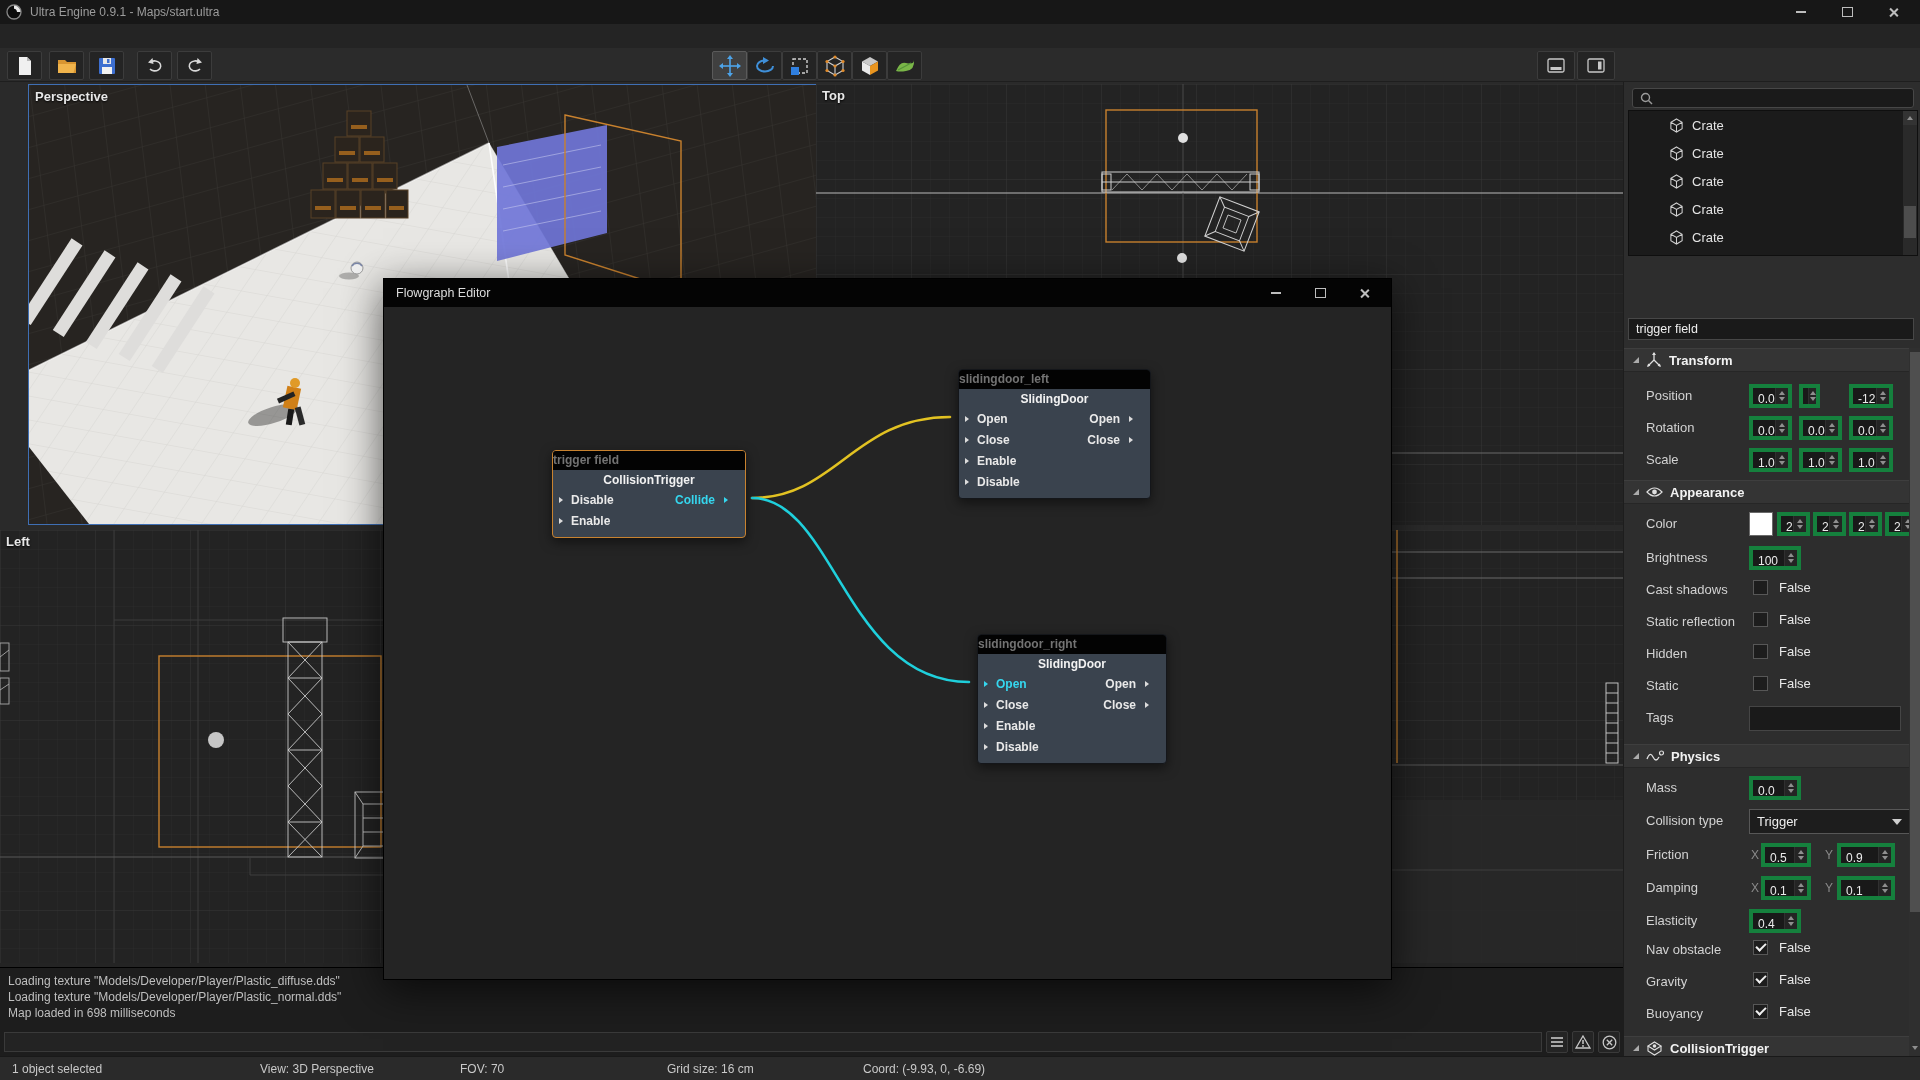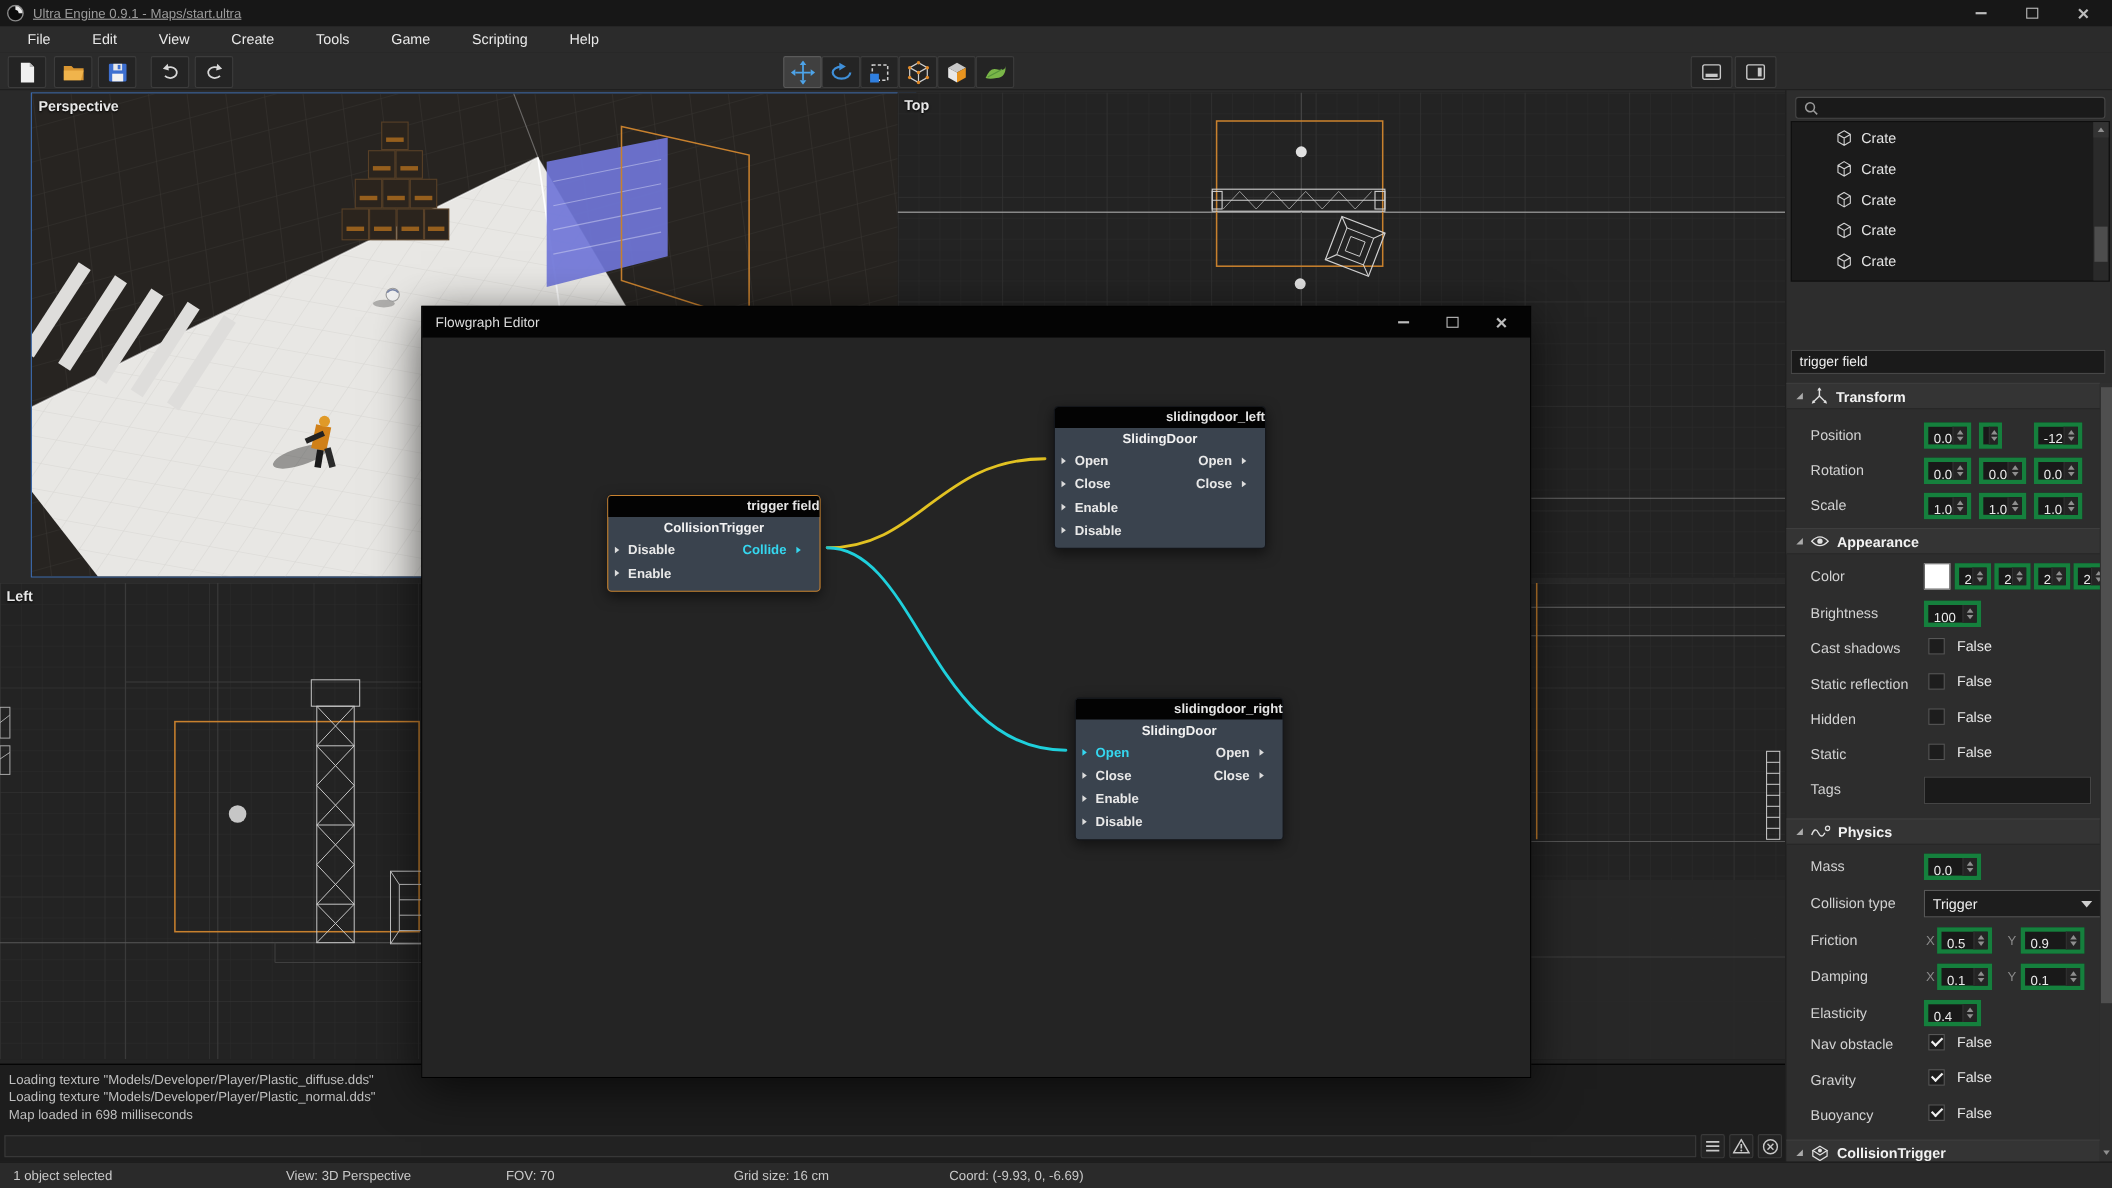--- a/index.html
+++ b/index.html
@@ -1,21 +1,21 @@
 <!DOCTYPE html>
 <html><head>
 <meta charset="utf-8">
 <style>
   html,body{margin:0;padding:0;background:#111;}
   #app{position:relative;width:1920px;height:1080px;overflow:hidden;background:#242424;
        font-family:"Liberation Sans",sans-serif;font-size:13px;color:#ddd;-webkit-font-smoothing:antialiased;}
   .abs{position:absolute;}
   
   #titlebar{left:0;top:0;width:1920px;height:24px;background:#171717;display:flex;align-items:center;}
-  #title-text{margin-left:8px;color:#9c9c9c;font-size:12px;text-decoration:underline;}
+  #title-text{margin-left:8px;color:#9c9c9c;font-size:12px;}
   .winbtn{position:absolute;top:0;width:46px;height:24px;display:flex;align-items:center;justify-content:center;}
   .glyph-min{width:10px;height:2px;background:#bdbdbd;}
   .glyph-max{width:9px;height:8px;border:1px solid #bdbdbd;}
   .glyph-x{position:relative;width:11px;height:11px;}
   .glyph-x::before,.glyph-x::after{content:"";position:absolute;left:5px;top:0;width:1.5px;height:11px;background:#bdbdbd;}
   .glyph-x::before{transform:rotate(45deg);} .glyph-x::after{transform:rotate(-45deg);}
   
   #menubar{left:0;top:24px;width:1920px;height:24px;background:#2b2b2b;display:flex;align-items:center;padding-left:6px;box-sizing:border-box;}
   .menu-item{padding:0 19px;color:#e9e9e9;font-size:13px;line-height:24px;}
   
@@ -85,21 +85,21 @@
   #prop-down{position:absolute;left:1px;bottom:2px;width:10px;height:12px;display:flex;align-items:center;justify-content:center;}
   
   #flowgraph{left:383px;top:278px;width:1009px;height:702px;background:#242424;border:1px solid #000;box-shadow:0 10px 40px rgba(0,0,0,.65);
         box-sizing:border-box;z-index:20;}
   #fg-titlebar{position:absolute;left:0;top:0;width:100%;height:28px;background:#040404;display:flex;align-items:center;}
   #fg-title{margin-left:12px;font-size:12.5px;color:#dcdcdc;}
   .fg-btn{position:absolute;top:0;width:38px;height:28px;display:flex;align-items:center;justify-content:center;}
   #fg-canvas{position:absolute;left:0;top:28px;width:1007px;height:672px;background:#242424;overflow:hidden;}
   .node{position:absolute;background:#3a434e;border:1px solid #14161a;border-radius:4px;box-shadow:0 4px 12px rgba(0,0,0,.5);box-sizing:border-box;}
   .node.selected{border:1.5px solid #c8822f;}
-  .node-head{height:19px;line-height:19px;background:#030303;color:#e5e5e5;font-weight:bold;font-size:12px;text-align:right;border-radius:3px 3px 0 0;}
+  .node-head{height:19px;line-height:19px;background:#030303;color:#737373;font-weight:bold;font-size:12px;text-align:left;border-radius:3px 3px 0 0;}
   .node-type{height:19px;line-height:20px;text-align:center;color:#f2f2f2;font-weight:bold;font-size:12px;}
   .node-rows{padding:1px 12px 5px 0;}
   .prow{position:relative;height:21px;line-height:21px;font-weight:bold;font-size:12px;color:#e9e9e9;}
   .pa{position:absolute;left:6px;top:7px;width:0;height:0;border-top:3.5px solid transparent;border-bottom:3.5px solid transparent;border-left:4.5px solid #dcdcdc;}
   .pa.r{left:auto;right:5px;}
   .pl{position:absolute;left:18px;}
   .pr{position:absolute;right:18px;}
   .cyan{color:#35d7ef;}
   .cyan-arrow{border-left-color:#35d7ef;}
 </style>
@@ -118,30 +118,20 @@
         <div class="glyph-min"></div>
       </div>
     <div class="winbtn" style="left:1824px">
         <div class="glyph-max"></div>
       </div>
     <div class="winbtn" style="left:1870px">
         <div class="glyph-x"></div>
       </div>
   </div>
 
-  <div class="abs" id="menubar">
-    <span class="menu-item">File</span>
-    <span class="menu-item">Edit</span>
-    <span class="menu-item">View</span>
-    <span class="menu-item">Create</span>
-    <span class="menu-item">Tools</span>
-    <span class="menu-item">Game</span>
-    <span class="menu-item">Scripting</span>
-    <span class="menu-item">Help</span>
-  </div>
 
   <div class="abs" id="toolbar">
     <div class="tbtn" style="left:7px">
       <svg width="18" height="20">
         <path d="M3 1 h8 l4 4 v14 h-12 z" fill="#f0f0f0"></path>
           <path d="M11 1 l4 4 h-4 z" fill="#b8b8b8"></path>
       </svg>
     </div>
     <div class="tbtn" style="left:49px">
       <svg width="20" height="18">

